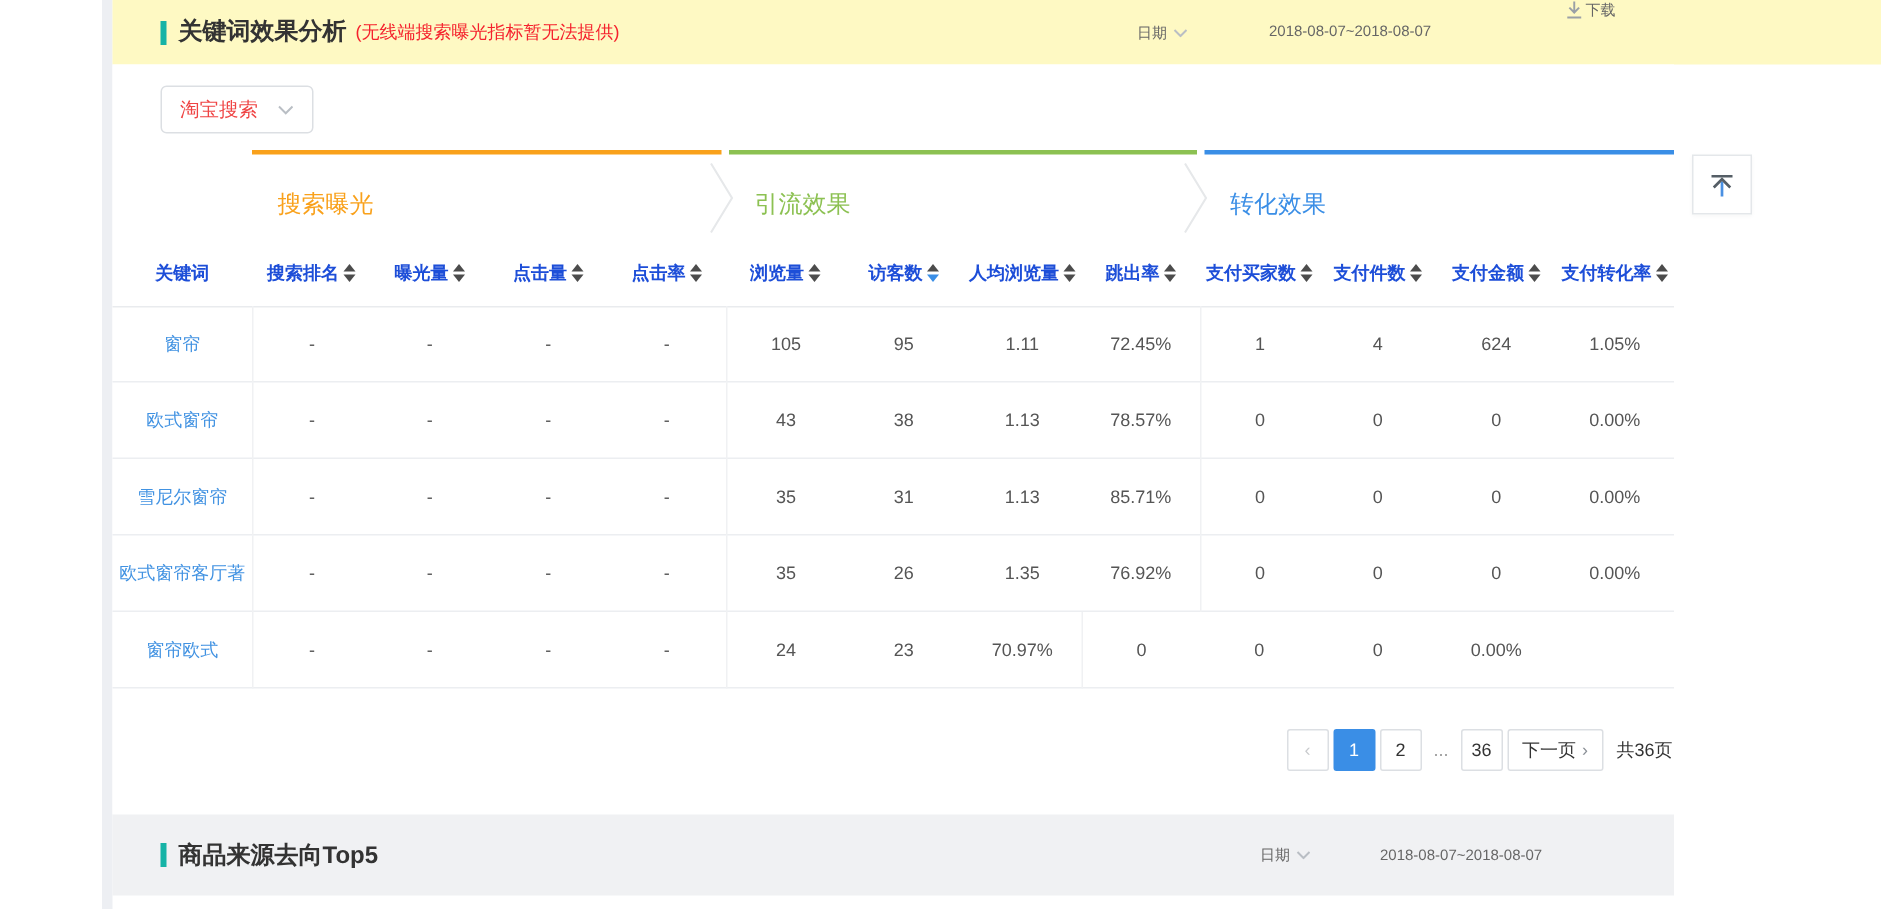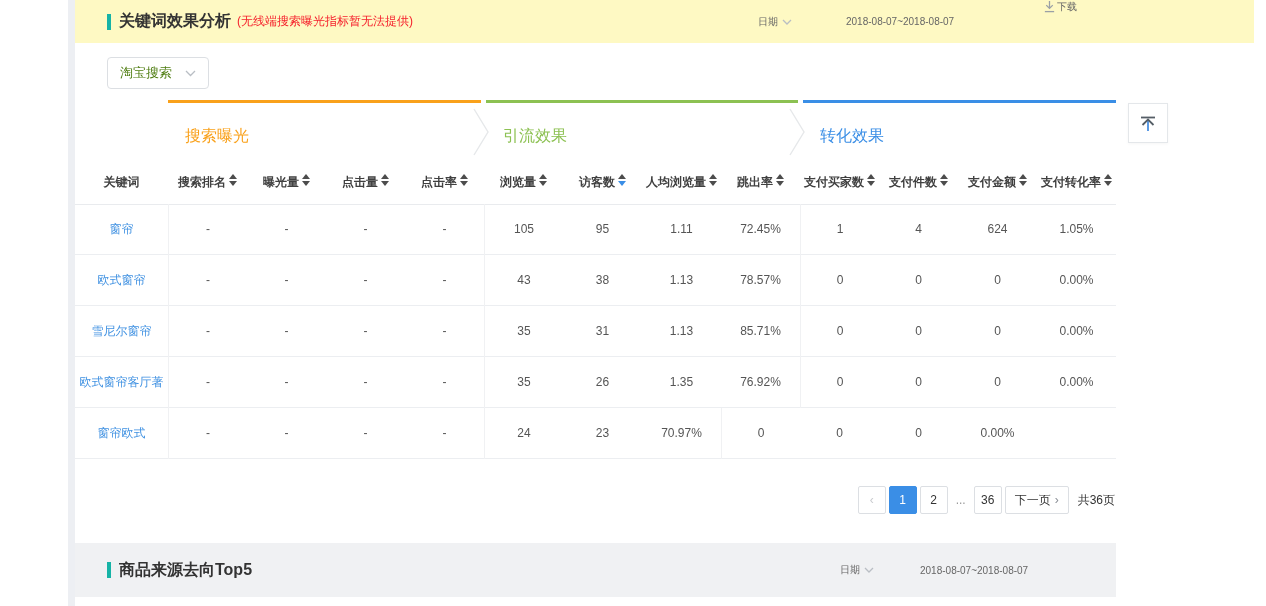--- a/index.html
+++ b/index.html
@@ -22,38 +22,38 @@
   .date-ctl{position:absolute;top:0;height:43px;display:flex;align-items:center;cursor:pointer}
   .band-top .date-label{left:683px}
   .band-top .date-text{left:771px}
   .band-top .dl{left:968px;display:flex;align-items:flex-start;gap:1px}
 
   
   .panel{left:75px;top:43px;width:1041px;height:500px;background:#fff}
 
   .dropdown{left:32px;top:14px;width:102px;height:32px;border:1px solid #dcdfe3;border-radius:4px;
             background:#fff;display:flex;align-items:center;justify-content:space-between;
-            padding:0 12px;box-sizing:border-box;font-size:13px;color:#4d7c0f;cursor:pointer}
+            padding:0 12px;box-sizing:border-box;font-size:13px;color:#ef4444;cursor:pointer}
 
   
   .gband{left:0;top:57px;width:1041px;height:60px}
   .gbar{position:absolute;top:0;height:3px}
   .gbar.o{left:93px;width:313px;background:#f9a11b}
   .gbar.g{left:411px;width:312px;background:#8cc152}
   .gbar.b{left:728px;width:313px;background:#3a8ee6}
   .gtitle{position:absolute;top:26px;font-size:16px}
   .gtitle.o{left:110px;color:#f9a11b}
   .gtitle.g{left:428px;color:#8cc152}
   .gtitle.b{left:745px;color:#3a8ee6}
   .gchev{position:absolute;top:8px}
 
   
   .thead{left:0;top:117px;width:1041px;height:44px;display:grid;
          grid-template-columns:93px repeat(12,79px);align-items:center;border-bottom:1px solid #e9ebee}
-  .th{display:flex;justify-content:center;font-size:12px;font-weight:bold;color:#404040;cursor:pointer}
+  .th{display:flex;align-items:center;justify-content:center;font-size:12px;font-weight:bold;color:#1d4ed8;cursor:pointer}
   .sort{display:inline-flex;flex-direction:column;gap:2px;margin-left:3px}
   .sort i{width:0;height:0;border-left:4px solid transparent;border-right:4px solid transparent}
   .sort .up{border-bottom:5px solid #4c4c4c}
   .sort .dn{border-top:5px solid #4c4c4c}
   .sort .dn.active{border-top-color:#3a8ee6}
 
   .tbody{left:0;top:161px;width:1041px}
   .trow{display:grid;grid-template-columns:93px repeat(12,79px);height:51px;box-sizing:border-box;
         border-bottom:1px solid #eceef1;align-items:center}
   .td{text-align:center;font-size:12px;color:#555;height:51px;line-height:51px;box-sizing:border-box}

